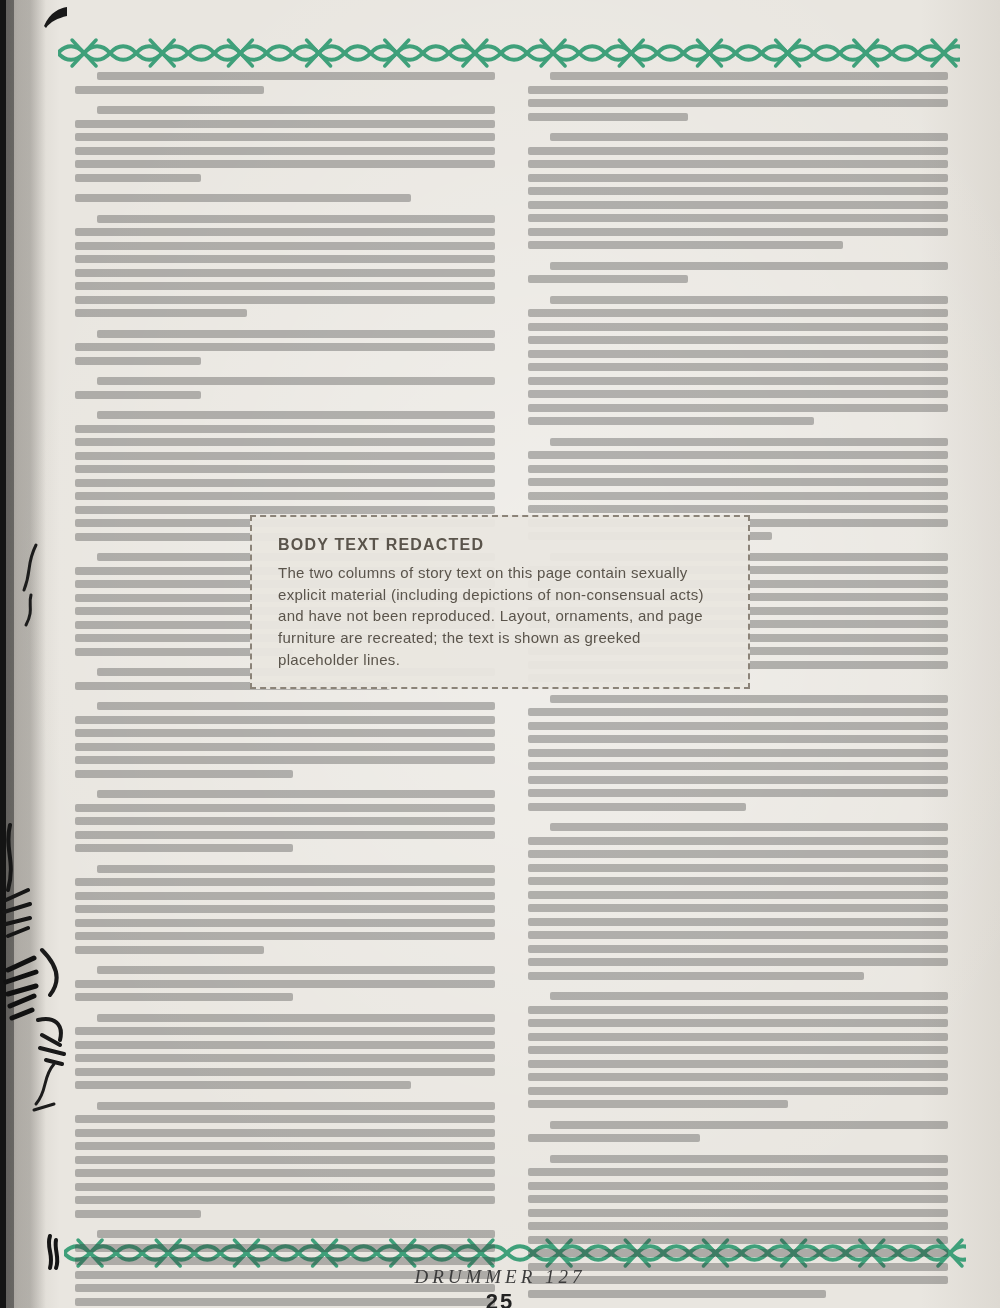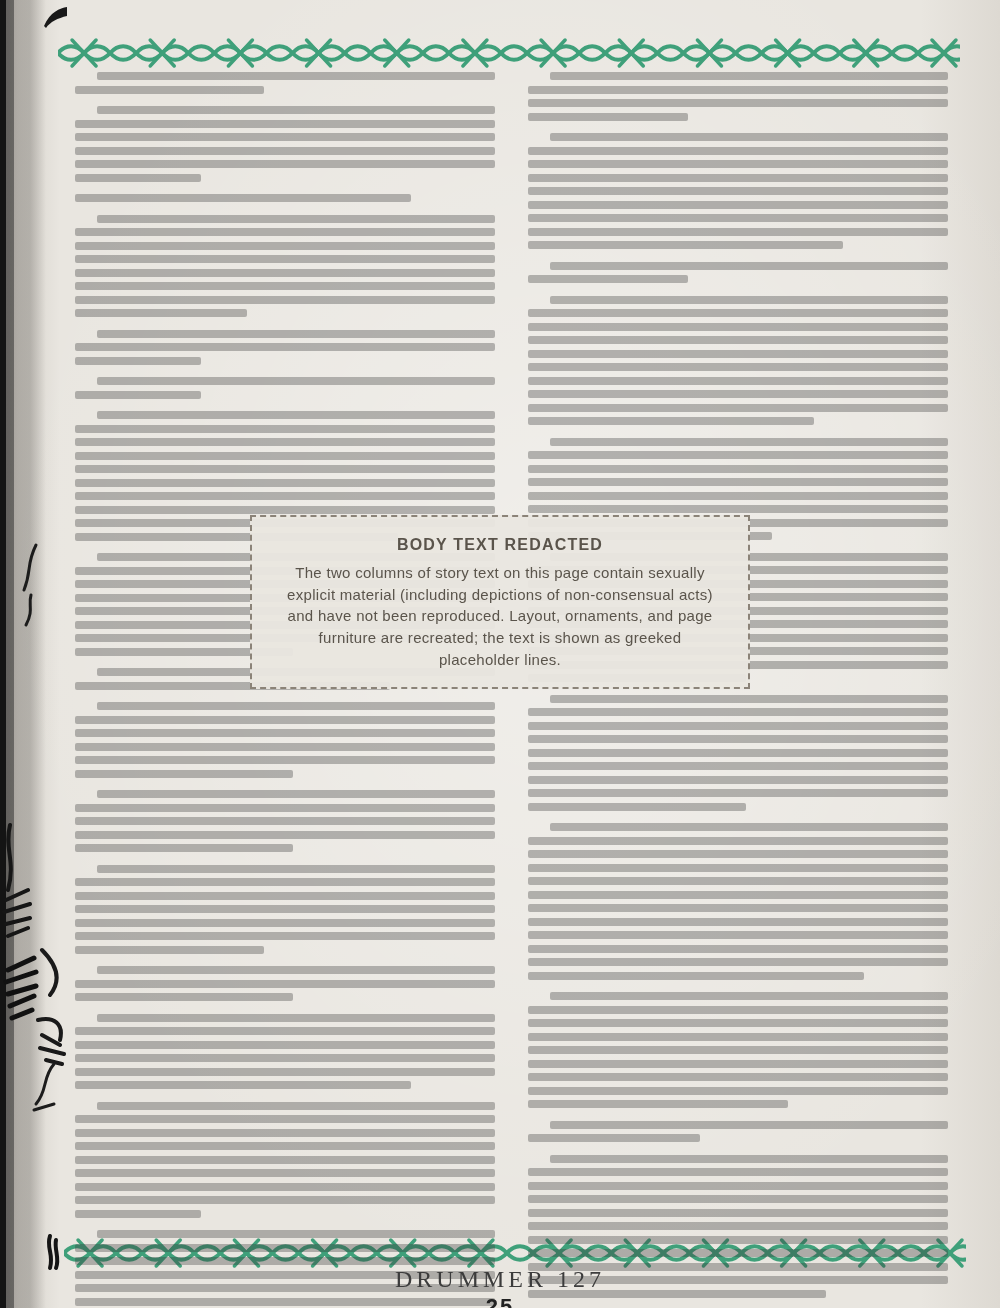--- a/index.html
+++ b/index.html
@@ -50,33 +50,34 @@
   }
   .gline.indent{margin-left:22px;}
 
   
   .notice{
     position:absolute;left:50%;top:46%;transform:translate(-50%,-50%);
     background:rgba(233,230,224,.96);
     border:2px dashed #8b8378;
     color:#5a544b;
     padding:16px 26px;max-width:560px;
-    font-size:15px;line-height:1.45;text-align:center;
+    font-size:15px;line-height:1.45;
     letter-spacing:.3px;
   }
   .notice b{display:block;font-size:16px;margin-bottom:6px;letter-spacing:1.2px;}
 
   
   .footer{
     position:absolute;left:0;right:0;top:1266px;
     text-align:center;color:#2f2f2f;
   }
   .mag-title{
     font-family:"Liberation Serif", serif;
-    font-size:24px;letter-spacing:4px;
+    font-style:italic;
+    font-size:19px;letter-spacing:4px;
     color:#3c3c3c;
   }
   .page-number{
     font-family:"Liberation Sans", sans-serif;
     font-weight:bold;font-size:22px;letter-spacing:2px;
     color:#222;margin-top:1px;
   }
 </style>
 </head>
 <body>

